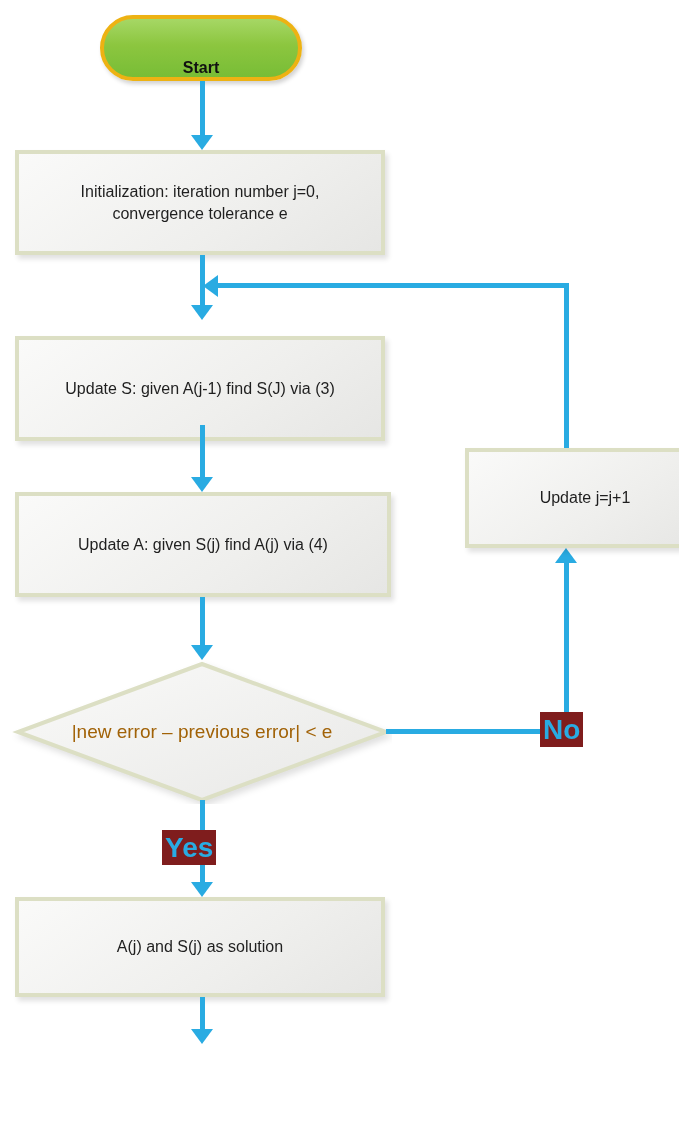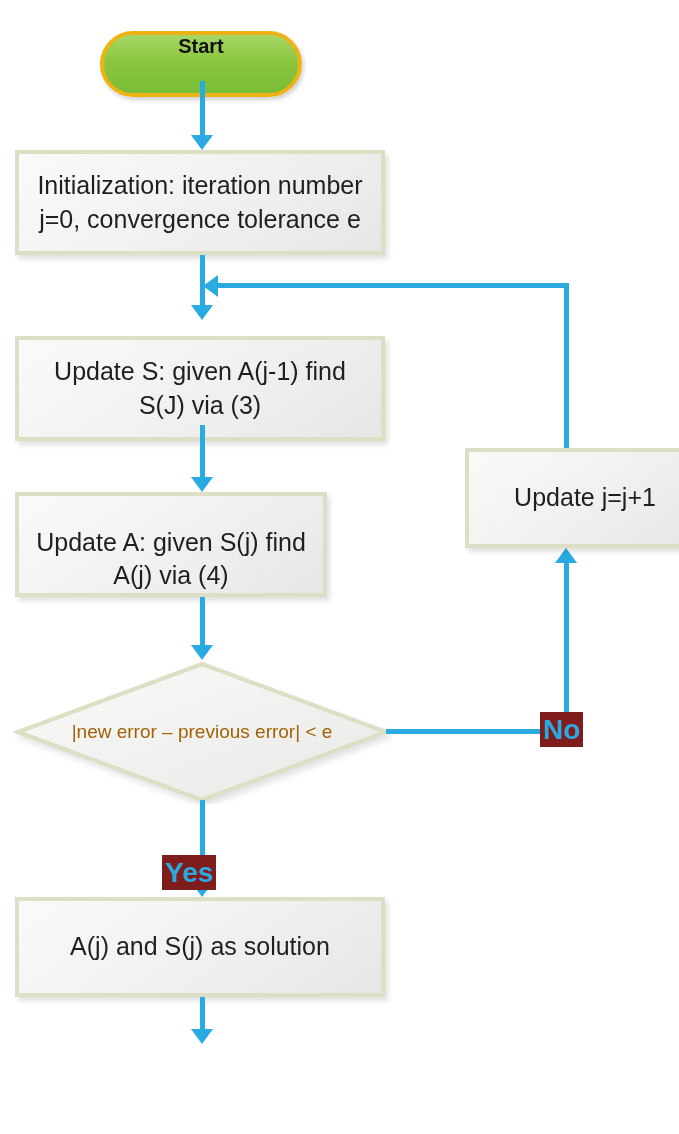--- a/index.html
+++ b/index.html
@@ -3,48 +3,48 @@
 <meta charset="utf-8">
 <style>
   html,body { margin:0; padding:0; background:#ffffff; }
   .canvas {
     position:relative; width:679px; height:1134px; background:#ffffff;
     font-family:"Liberation Sans", sans-serif; overflow:hidden;
   }
 
   
   .terminator {
-    position:absolute; display:flex; align-items:flex-start; justify-content:center;
-    font-weight:bold; font-size:20px; color:#111111; box-sizing:content-box;margin-top:16px;
+    position:absolute; display:flex; align-items:flex-end; justify-content:center;
+    font-weight:bold; font-size:16px; color:#111111; box-sizing:content-box;
   }
   .terminator-start {
     left:100px; top:15px; width:194px; height:58px; border-radius:34px;
     border:4px solid #EDB213;
     background:linear-gradient(180deg,#a6d765 0%, #8cc63f 45%, #78bd36 100%);
     box-shadow:2px 3px 4px rgba(0,0,0,0.18);
   }
   .terminator-stop {
     left:99px; top:1044px; width:200px; height:68px; border-radius:39px;
     border:4px solid #2FADC9;
     background:linear-gradient(180deg,#fdc713 0%, #f6b30c 50%, #efa40a 100%);
     box-shadow:2px 3px 4px rgba(0,0,0,0.18);
   }
 
   
   .process {
     position:absolute; display:flex; align-items:center; justify-content:center;
-    text-align:center; font-size:25px; color:#1f1f1f;
+    text-align:center; font-size:16px; color:#1f1f1f;
     border:4px solid #DCDFC4;
     background:linear-gradient(145deg,#fafaf9 0%, #efefed 60%, #e6e6e4 100%);
     box-shadow:3px 4px 5px rgba(0,0,0,0.12);
     padding:0 16px; box-sizing:border-box; line-height:1.35;
   }
   .process-init     { left:15px;  top:150px; width:370px; height:105px; }
   .process-update-s { left:15px;  top:320px; width:370px; height:105px;margin-top:16px; }
-  .process-update-a { left:15px;  top:492px; width:312px; height:105px;align-items:flex-end; }
+  .process-update-a { left:15px;  top:492px; width:376px; height:105px; }
   .process-update-j { left:465px; top:448px; width:240px; height:100px; }
   .process-solution { left:15px;  top:897px; width:370px; height:100px; }
 
   
   .diamond-wrap { position:absolute; left:12px; top:660px; width:380px; height:144px; }
   .diamond-wrap svg { display:block; }
   .diamond-label {
     position:absolute; left:0; top:0; right:0; bottom:0;
     display:flex; align-items:center; justify-content:center;
     font-size:19px; color:#a16207;
@@ -56,21 +56,21 @@
   .hline { height:5px; }
   .arr { position:absolute; width:0; height:0; }
   .arr-down { border-left:11px solid transparent; border-right:11px solid transparent; border-top:15px solid #29ABE2; }
   .arr-up   { border-left:11px solid transparent; border-right:11px solid transparent; border-bottom:15px solid #29ABE2; }
   .arr-left { border-top:11px solid transparent; border-bottom:11px solid transparent; border-right:15px solid #29ABE2; }
 
   .edge-label {
     position:absolute; font-weight:bold; font-size:28px; color:#29ABE2;
     background:#7f1d1d; padding:0 3px; line-height:1.25;
   }
-  .edge-label-yes { left:162px; top:855px; }
+  .edge-label-yes { left:162px; top:830px; }
   .edge-label-no  { left:540px; top:712px; }
 </style>
 </head>
 <body>
 
 <div class="canvas">
 
   <div class="terminator terminator-start">
     <span>Start</span>
   </div>

